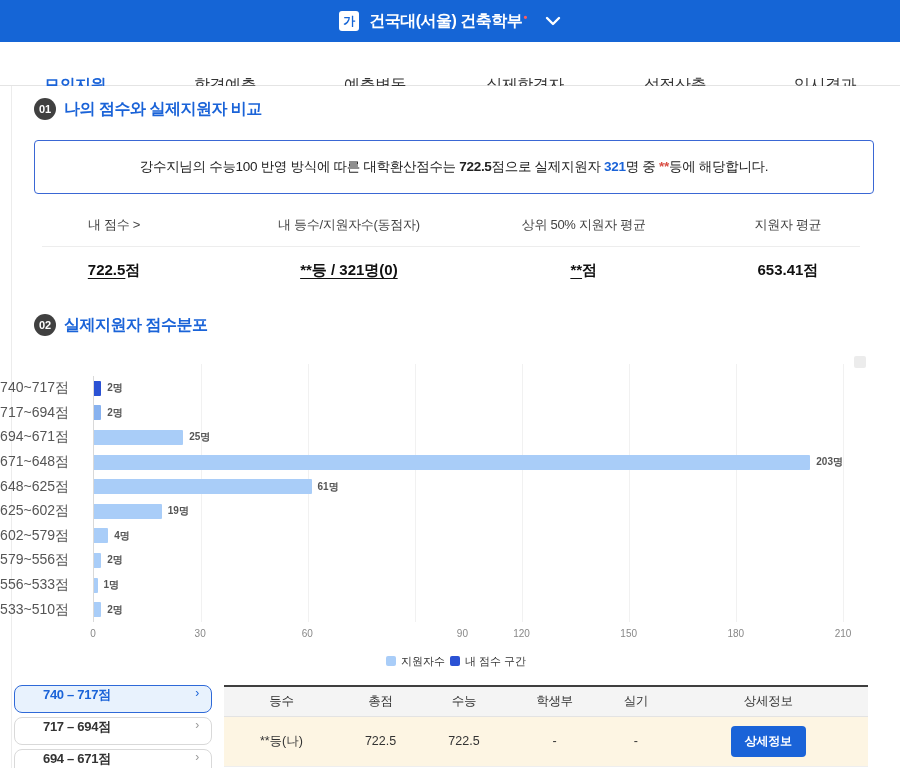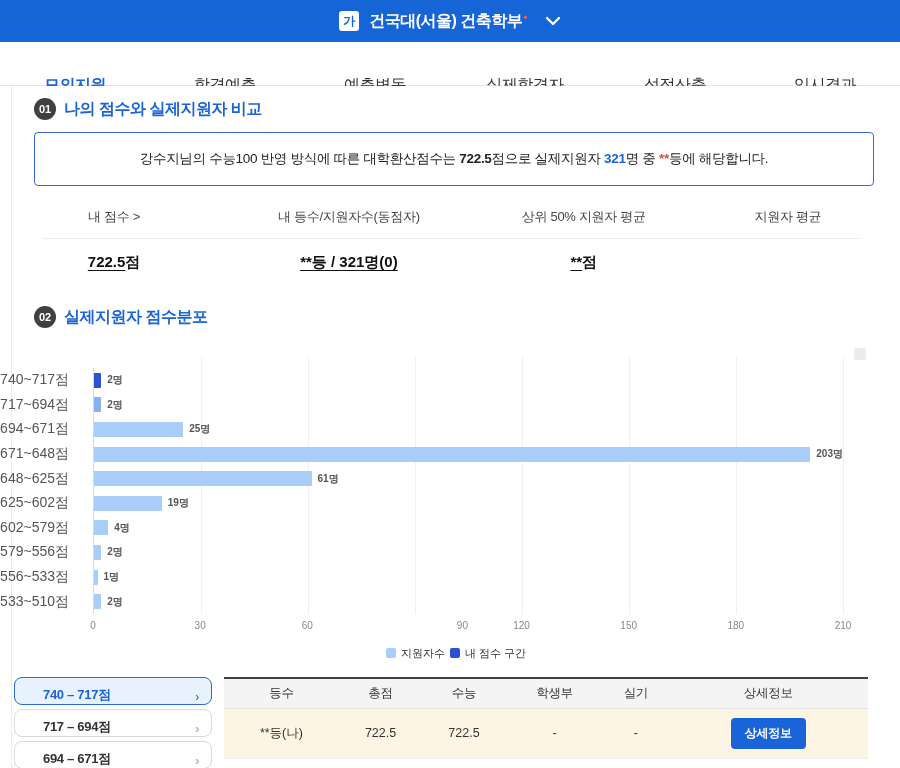--- a/index.html
+++ b/index.html
@@ -23,21 +23,21 @@
   
   .content { position:absolute; top:86px; left:11px; right:0; bottom:0;
     border-left:1px solid #ececec; background:#fff; }
 
   .sec-head { display:flex; align-items:center; gap:8px; padding:12px 0 0 22px; }
   .sec-num { width:22px; height:22px; border-radius:50%; background:#404040; color:#fff;
     font-size:11px; font-weight:bold; display:flex; align-items:center; justify-content:center; }
   .sec-title { color:#1a63d8; font-size:16px; font-weight:bold; letter-spacing:-0.5px; }
 
   
-  .notice { margin:12px 26px 0 22px; border:1px solid #3a67d4; border-radius:4px;
+  .notice { margin:20px 26px 0 22px; border:1px solid #3a67d4; border-radius:4px;
     padding:17px 8px; text-align:center; font-size:13.5px; color:#222; letter-spacing:-0.3px; }
   .notice b { font-weight:bold; }
   .n-blue { color:#1a63d8; font-weight:bold; }
   .n-red { color:#d94f45; font-weight:bold; }
 
   
   .stats { margin:6px 10px 0 0; }
   .stats-row { display:grid; grid-template-columns:1fr 1.3fr 1fr 1fr; }
   .stat-label { text-align:center; font-size:13px; color:#444; padding:16px 0 12px; letter-spacing:-0.3px; }
   .stats-divider { height:1px; background:#ededed; margin:0 30px; }
@@ -60,21 +60,21 @@
   .xaxis { position:relative; height:18px; margin:4px 57px 0 81px; }
   .xtick { position:absolute; transform:translateX(-50%); font-size:10px; color:#888; top:2px; }
   .legend { display:flex; justify-content:center; gap:5px; margin-top:10px; }
   .legend-item { display:flex; align-items:center; gap:5px; font-size:11px; color:#333; }
   .legend-swatch { width:10px; height:10px; border-radius:2px; }
 
   
   .bottom { display:flex; margin-top:16px; padding-left:1px; }
   .range-col { width:198px; margin-left:1px; }
   .range-btn { height:28px; margin-bottom:4px; border:1px solid #d9d9d9; border-radius:8px;
-    background:#fff; display:flex; align-items:flex-end; justify-content:space-between;
+    background:#fff; display:flex; align-items:flex-start; justify-content:space-between;
     padding:0 12px 0 28px; font-size:13px; font-weight:bold; color:#333; cursor:pointer; letter-spacing:-0.3px; }
   .range-btn .chev { color:#999; font-size:12px; font-weight:normal; }
   .range-btn.selected { background:#e8f2fd; border-color:#2e69d8; color:#1a63d8; }
   .range-btn.selected .chev { color:#1a63d8; }
 
   .table-col { flex:1; margin:0 32px 0 12px; }
   table.detail { width:100%; border-collapse:collapse; }
   table.detail thead tr { background:#f4f4f4; border-top:2px solid #3f3f3f; border-bottom:1px solid #e3e3e3; }
   table.detail th { font-size:12.5px; color:#333; font-weight:normal; padding:6px 0; letter-spacing:-0.3px; }
   table.detail tbody tr { background:#fdf5e3; border-bottom:1px solid #eee; }
@@ -122,20 +122,21 @@
           <div class="stat-label">내 점수 &gt;</div>
           <div class="stat-label">내 등수/지원자수(동점자)</div>
           <div class="stat-label">상위 50% 지원자 평균</div>
           <div class="stat-label">지원자 평균</div>
         </div>
       <div class="stats-divider"></div>
       <div class="stats-row" id="stat-values">
           <div class="stat-value"><span class="ul">722.5</span>점</div>
           <div class="stat-value"><span class="ul">**등 / 321명(0)</span></div>
           <div class="stat-value"><span class="ul">**</span>점</div>
+          <div class="stat-value"><span>653.41</span>점</div>
         </div>
     </div>
 
     <div class="sec-head" style="padding-top:18px;">
       <span class="sec-num">02</span>
       <span class="sec-title">실제지원자 점수분포</span>
     </div>
 
     <div class="chart-wrap">
       <div class="chart-menu-icon"></div>

